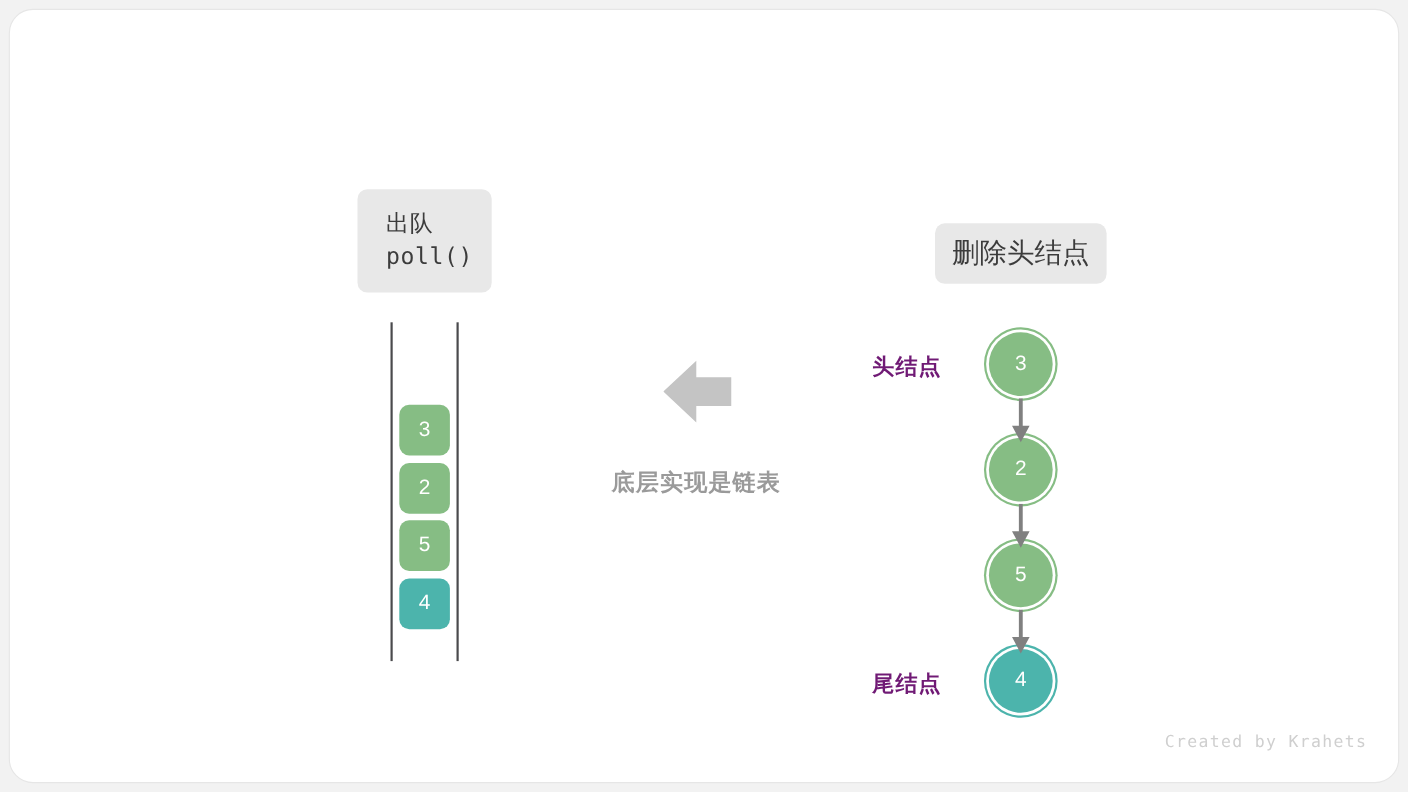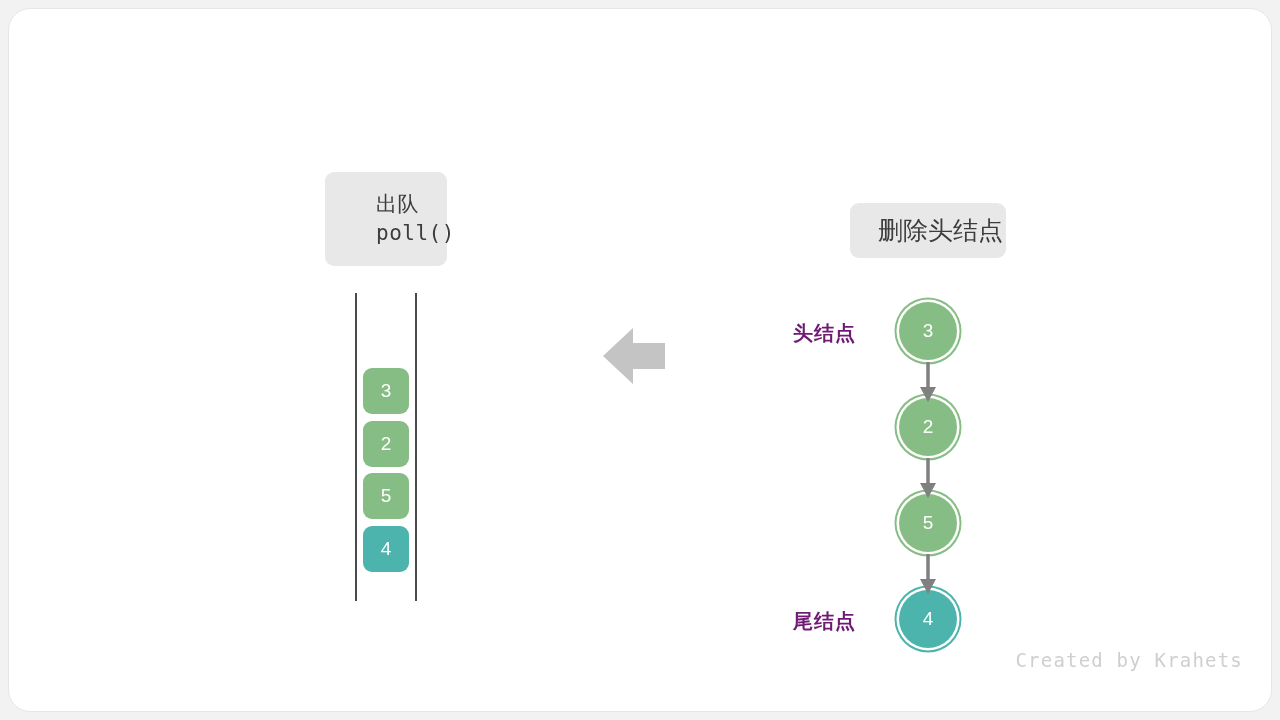--- a/index.html
+++ b/index.html
@@ -44,21 +44,20 @@
     color: #3c3c3c;
     display: flex;
     flex-direction: column;
     align-items: flex-start;
     justify-content: center;
     box-sizing: border-box;
   }
   .chip .line {
     white-space: pre;
     line-height: 1.42;
-    margin-left: 25px;
   }
 
   #chip-poll {
     left: 316px;
     top: 163px;
     width: 122px;
     height: 94px;
     padding: 0 0 0 26px;
     font-family: "DejaVu Sans Mono", "Liberation Mono", monospace;
     font-size: 21px;
@@ -194,24 +193,24 @@
     letter-spacing: 1px;
     white-space: nowrap;
   }
   #label-head { left: 14px; top: 31px;  }
   #label-tail { left: 14px; top: 319px; }
 
   
   #watermark {
     position: absolute;
     right: 28px;
-    bottom: 40px;
+    bottom: 28px;
     color: #cfcfcf;
     font-family: "DejaVu Sans Mono", "Liberation Mono", monospace;
-    font-size: 19px;
+    font-size: 15px;
     letter-spacing: 1.2px;
   }
 </style>
 </head>
 <body>
 
 <div id="canvas">
   <div id="card">
 
     <div class="chip" id="chip-poll">
@@ -233,20 +232,21 @@
       <div class="qbox teal" id="qbox-3">4</div>
     </div>
 
     <div id="big-arrow">
       <svg width="62" height="58" viewBox="0 0 62 58" xmlns="http://www.w3.org/2000/svg">
         <polygon points="0,29 30,1 30,16 62,16 62,42 30,42 30,57" fill="#c4c4c4"></polygon>
       </svg>
     </div>
 
     <div id="caption">
+      <div>底层实现是链表</div>
     </div>
 
     <div id="linked-list">
 
       <div class="node-label" id="label-head">头结点</div>
       <div class="node-label" id="label-tail">尾结点</div>
 
       <div class="node green" id="node-0">3</div>
       <div class="node green" id="node-1">2</div>
       <div class="node green" id="node-2">5</div>

